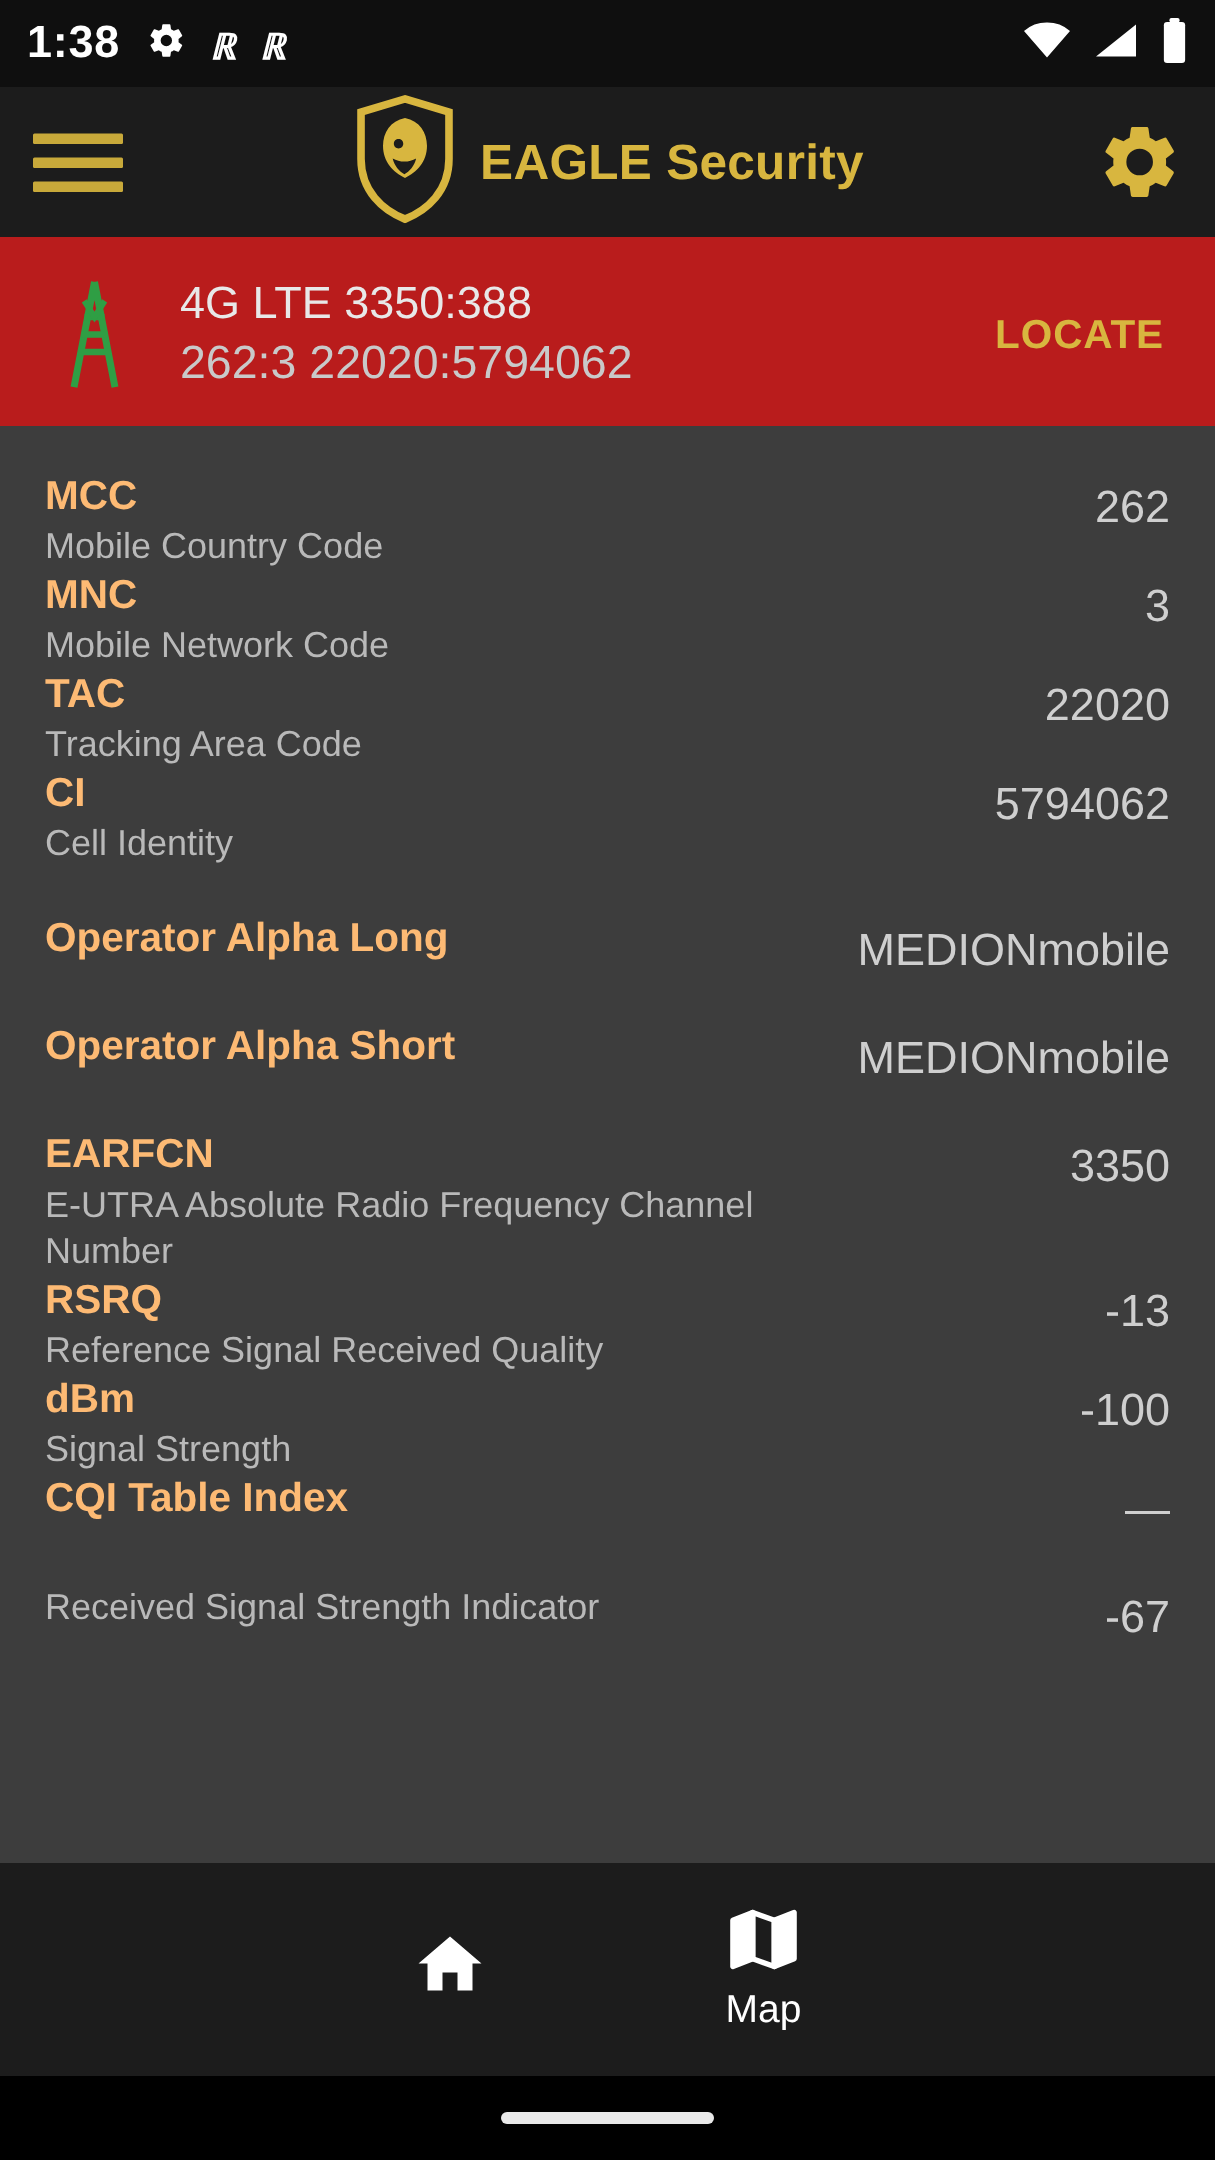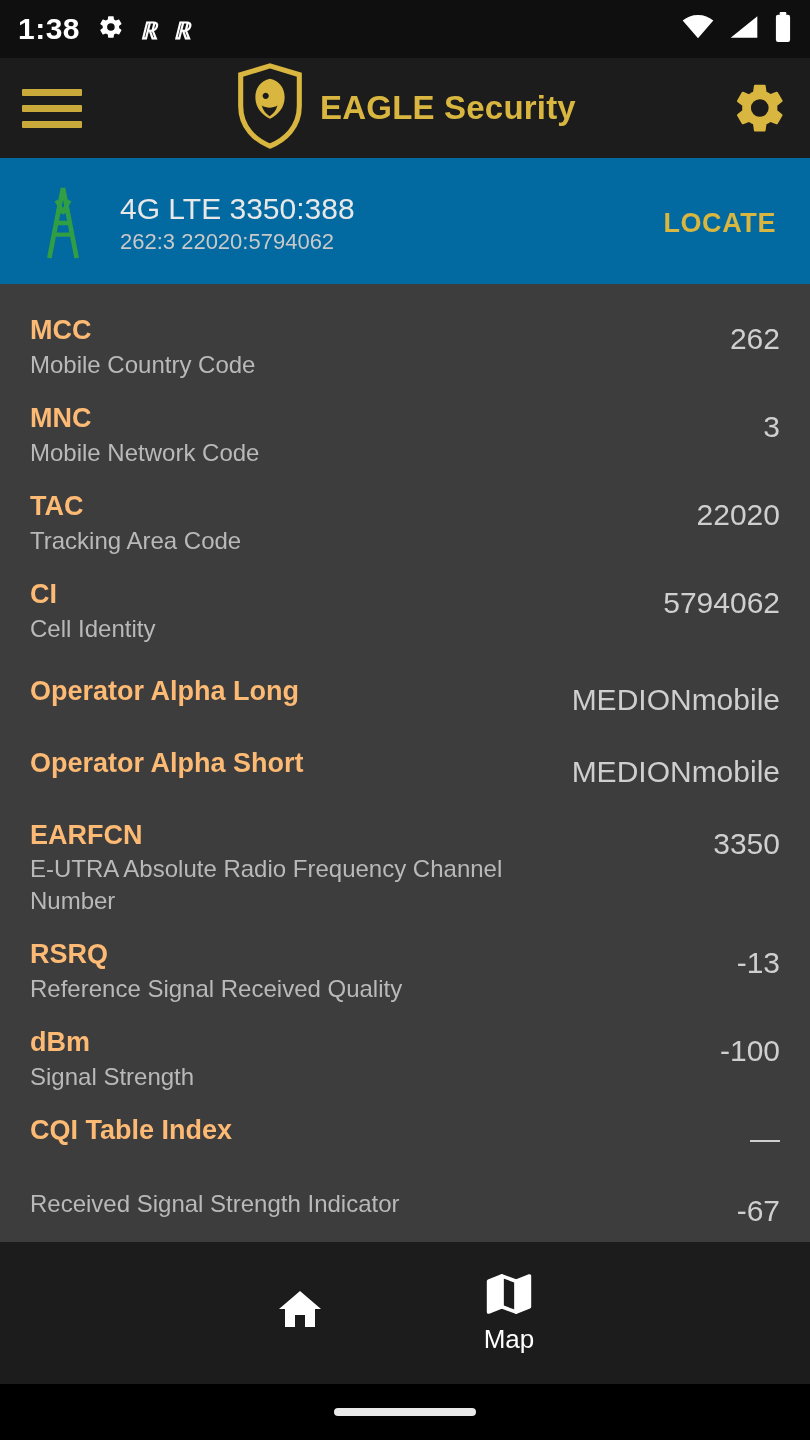--- a/index.html
+++ b/index.html
@@ -36,36 +36,36 @@
     position: absolute; left: 0; right: 0; top: 0; bottom: 0;
     display: flex; align-items: center; justify-content: center; gap: 14px;
     pointer-events: none;
   }
   .brandtext { color: #d8b63f; font-size: 33px; font-weight: 700; letter-spacing: .2px; }
   .gear-big { margin-left: auto; width: 56px; height: 56px; z-index: 2; }
 
   
   .cellhead {
     display: flex; align-items: center; padding: 26px 30px 22px 30px;
-    background: #0369a1; flex: 0 0 auto;
+    background: #b91c1c; flex: 0 0 auto;
   }
   .tower { width: 66px; display: flex; justify-content: center; }
   .cellinfo { margin-left: 24px; flex: 1; }
   .cellinfo .l1 { color: #e8e8e8; font-size: 30px; line-height: 1.28; }
-  .cellinfo .l2 { color: #c9c9c9; font-size: 22px; line-height: 1.28; }
+  .cellinfo .l2 { color: #c9c9c9; font-size: 31px; line-height: 1.28; }
   .locate { color: #d8b63f; font-size: 27px; font-weight: 700; letter-spacing: .6px; padding-right: 4px; }
 
   
   .list { flex: 1 1 auto; background: #3d3d3d; overflow: hidden; padding: 0 30px; }
   .row { display: flex; align-items: flex-start; justify-content: space-between; }
   .row .left { max-width: 74%; }
   .row .name { color: #fdba74; font-size: 27px; font-weight: 700; line-height: 1.22; }
   .row .desc { color: #b9b9b9; font-size: 24px; line-height: 1.3; margin-top: 2px; }
   .row .val { color: #cfcfcf; font-size: 30px; text-align: right; white-space: nowrap; padding-top: 8px; }
-  .row.gap1 { margin-top: 22px; }
+  .row.gap1 { }
   .row.gap2 { margin-top: 30px; }
 
   
   .bottomnav {
     height: 142px; background: #1c1c1c; display: flex; align-items: center;
     justify-content: center; gap: 160px; flex: 0 0 auto;
   }
   .navitem { display: flex; flex-direction: column; align-items: center; gap: 4px; color: #fff; }
   .navlabel { font-size: 26px; color: #fff; }
   .gesturebar { height: 56px; background: #000; display: flex; align-items: center; justify-content: center; flex: 0 0 auto;}

